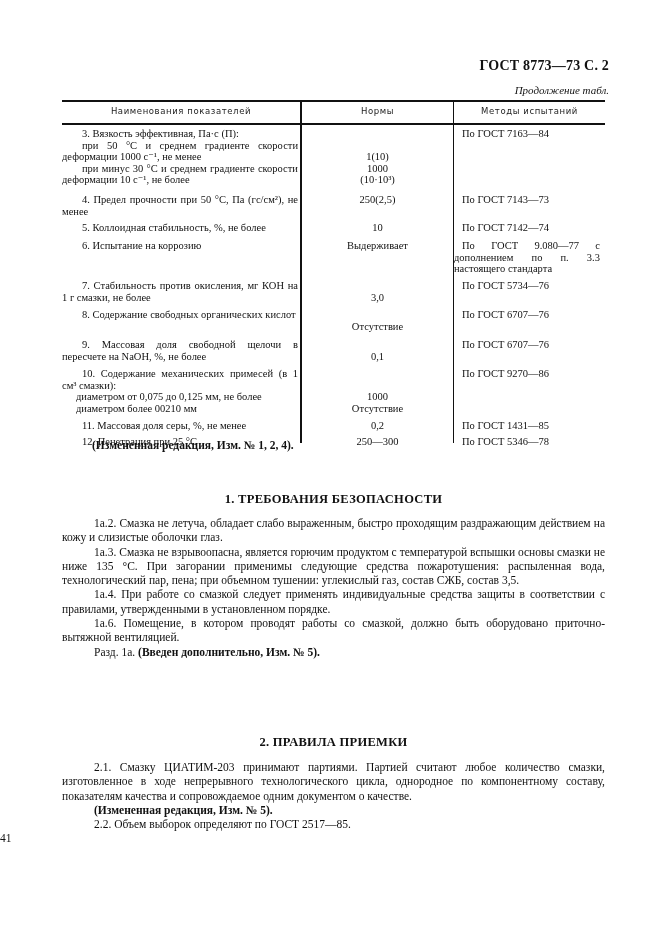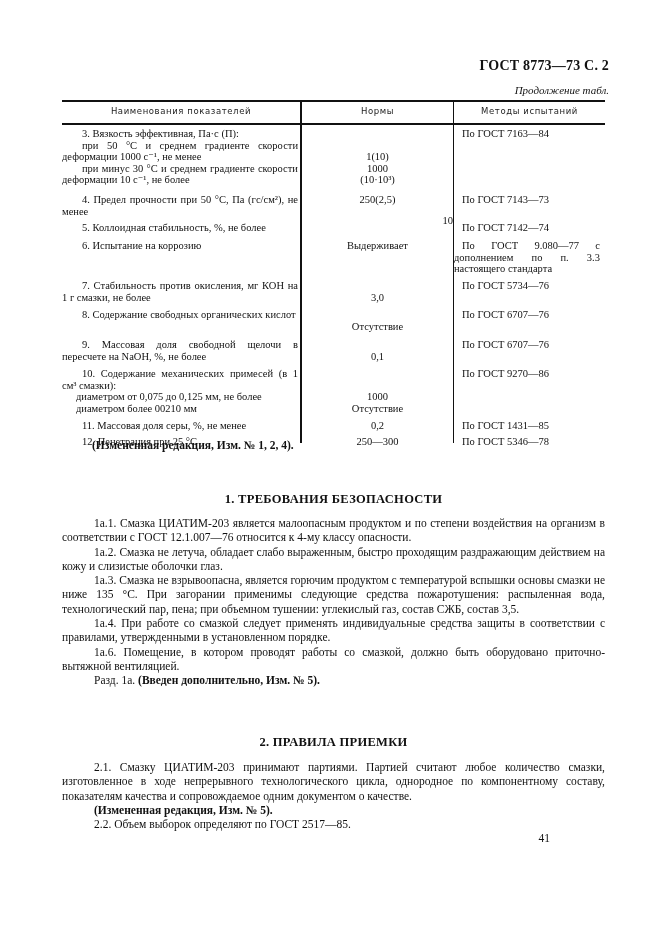--- a/index.html
+++ b/index.html
@@ -40,21 +40,21 @@
   .txt {
     position: absolute; left: 62px; width: 543px;
     font-size: 11.5px; line-height: 14.3px; text-align: justify;
   }
   .txt p { margin: 0; text-indent: 32px; }
   .bold { font-weight: bold; }
   .section-title {
     position: absolute; left: 62px; width: 543px; text-align: center;
     font-size: 12.5px; font-weight: bold; letter-spacing: 0.3px;
   }
-  .page-num { position: absolute; left: 0; width: 550px; text-align: right; top: 832px; font-size: 11.5px; }
+  .page-num { position: absolute; left: 0; width: 550px; text-align: left; top: 832px; font-size: 11.5px; }
 </style>
 </head>
 <body>
 
 <div class="page-header">ГОСТ 8773—73 С. 2</div>
 <div class="cont-label">Продолжение табл.</div>
 
 <div class="tbl">
   <div class="hline-top"></div>
   <div class="hline-head"></div>
@@ -79,21 +79,21 @@
 
   <div class="cell c1" style="top:94px;">
     <div class="ind">4. Предел прочности при 50 °C, Па (гс/см²), не менее</div>
   </div>
   <div class="cell c2" style="top:94px;">250(2,5)</div>
   <div class="cell c3" style="top:94px;">По ГОСТ 7143—73</div>
 
   <div class="cell c1" style="top:122px;">
     <div class="ind">5. Коллоидная стабильность, %, не более</div>
   </div>
-  <div class="cell c2" style="top:115px;text-align:right;">10</div>
+  <div class="cell c2" style="top:122px;">10</div>
   <div class="cell c3" style="top:122px;">По ГОСТ 7142—74</div>
 
   <div class="cell c1" style="top:140px;">
     <div class="ind">6. Испытание на коррозию</div>
   </div>
   <div class="cell c2" style="top:140px;">Выдерживает</div>
   <div class="cell c3 just" style="top:140px; left:392px; width:146px; text-indent:8px;">По ГОСТ 9.080—77 с дополнением по п. 3.3 настоящего стандарта</div>
 
   <div class="cell c1" style="top:180px;">
     <div class="ind">7. Стабильность против окисления, мг КОН на 1 г смазки, не более</div>
@@ -135,21 +135,20 @@
   </div>
   <div class="cell c2" style="top:336px;">250—300</div>
   <div class="cell c3" style="top:336px;">По ГОСТ 5346—78</div>
 </div>
 
 <div class="txt bold" style="top:438px; left:92px; width:500px;">(Измененная редакция, Изм. № 1, 2, 4).</div>
 
 <div class="section-title" style="top:492px;">1. ТРЕБОВАНИЯ БЕЗОПАСНОСТИ</div>
 
 <div class="txt" style="top:516px;">
-  <p>1а.1. Смазка ЦИАТИМ-203 является малоопасным продуктом и по степени воздействия на организм в соответствии с ГОСТ 12.1.007—76 относится к 4-му классу опасности.</p>
   <p>1а.2. Смазка не летуча, обладает слабо выраженным, быстро проходящим раздражающим действием на кожу и слизистые оболочки глаз.</p>
   <p>1а.3. Смазка не взрывоопасна, является горючим продуктом с температурой вспышки основы смазки не ниже 135 °C. При загорании применимы следующие средства пожаротушения: распыленная вода, технологический пар, пена; при объемном тушении: углекислый газ, состав СЖБ, состав 3,5.</p>
   <p>1а.4. При работе со смазкой следует применять индивидуальные средства защиты в соответствии с правилами, утвержденными в установленном порядке.</p>
   <p>1а.6. Помещение, в котором проводят работы со смазкой, должно быть оборудовано приточно-вытяжной вентиляцией.</p>
   <p><span>Разд. 1а.</span> <span class="bold">(Введен дополнительно, Изм. № 5).</span></p>
 </div>
 
 <div class="section-title" style="top:735px;">2. ПРАВИЛА ПРИЕМКИ</div>
 
 <div class="txt" style="top:760px;">

